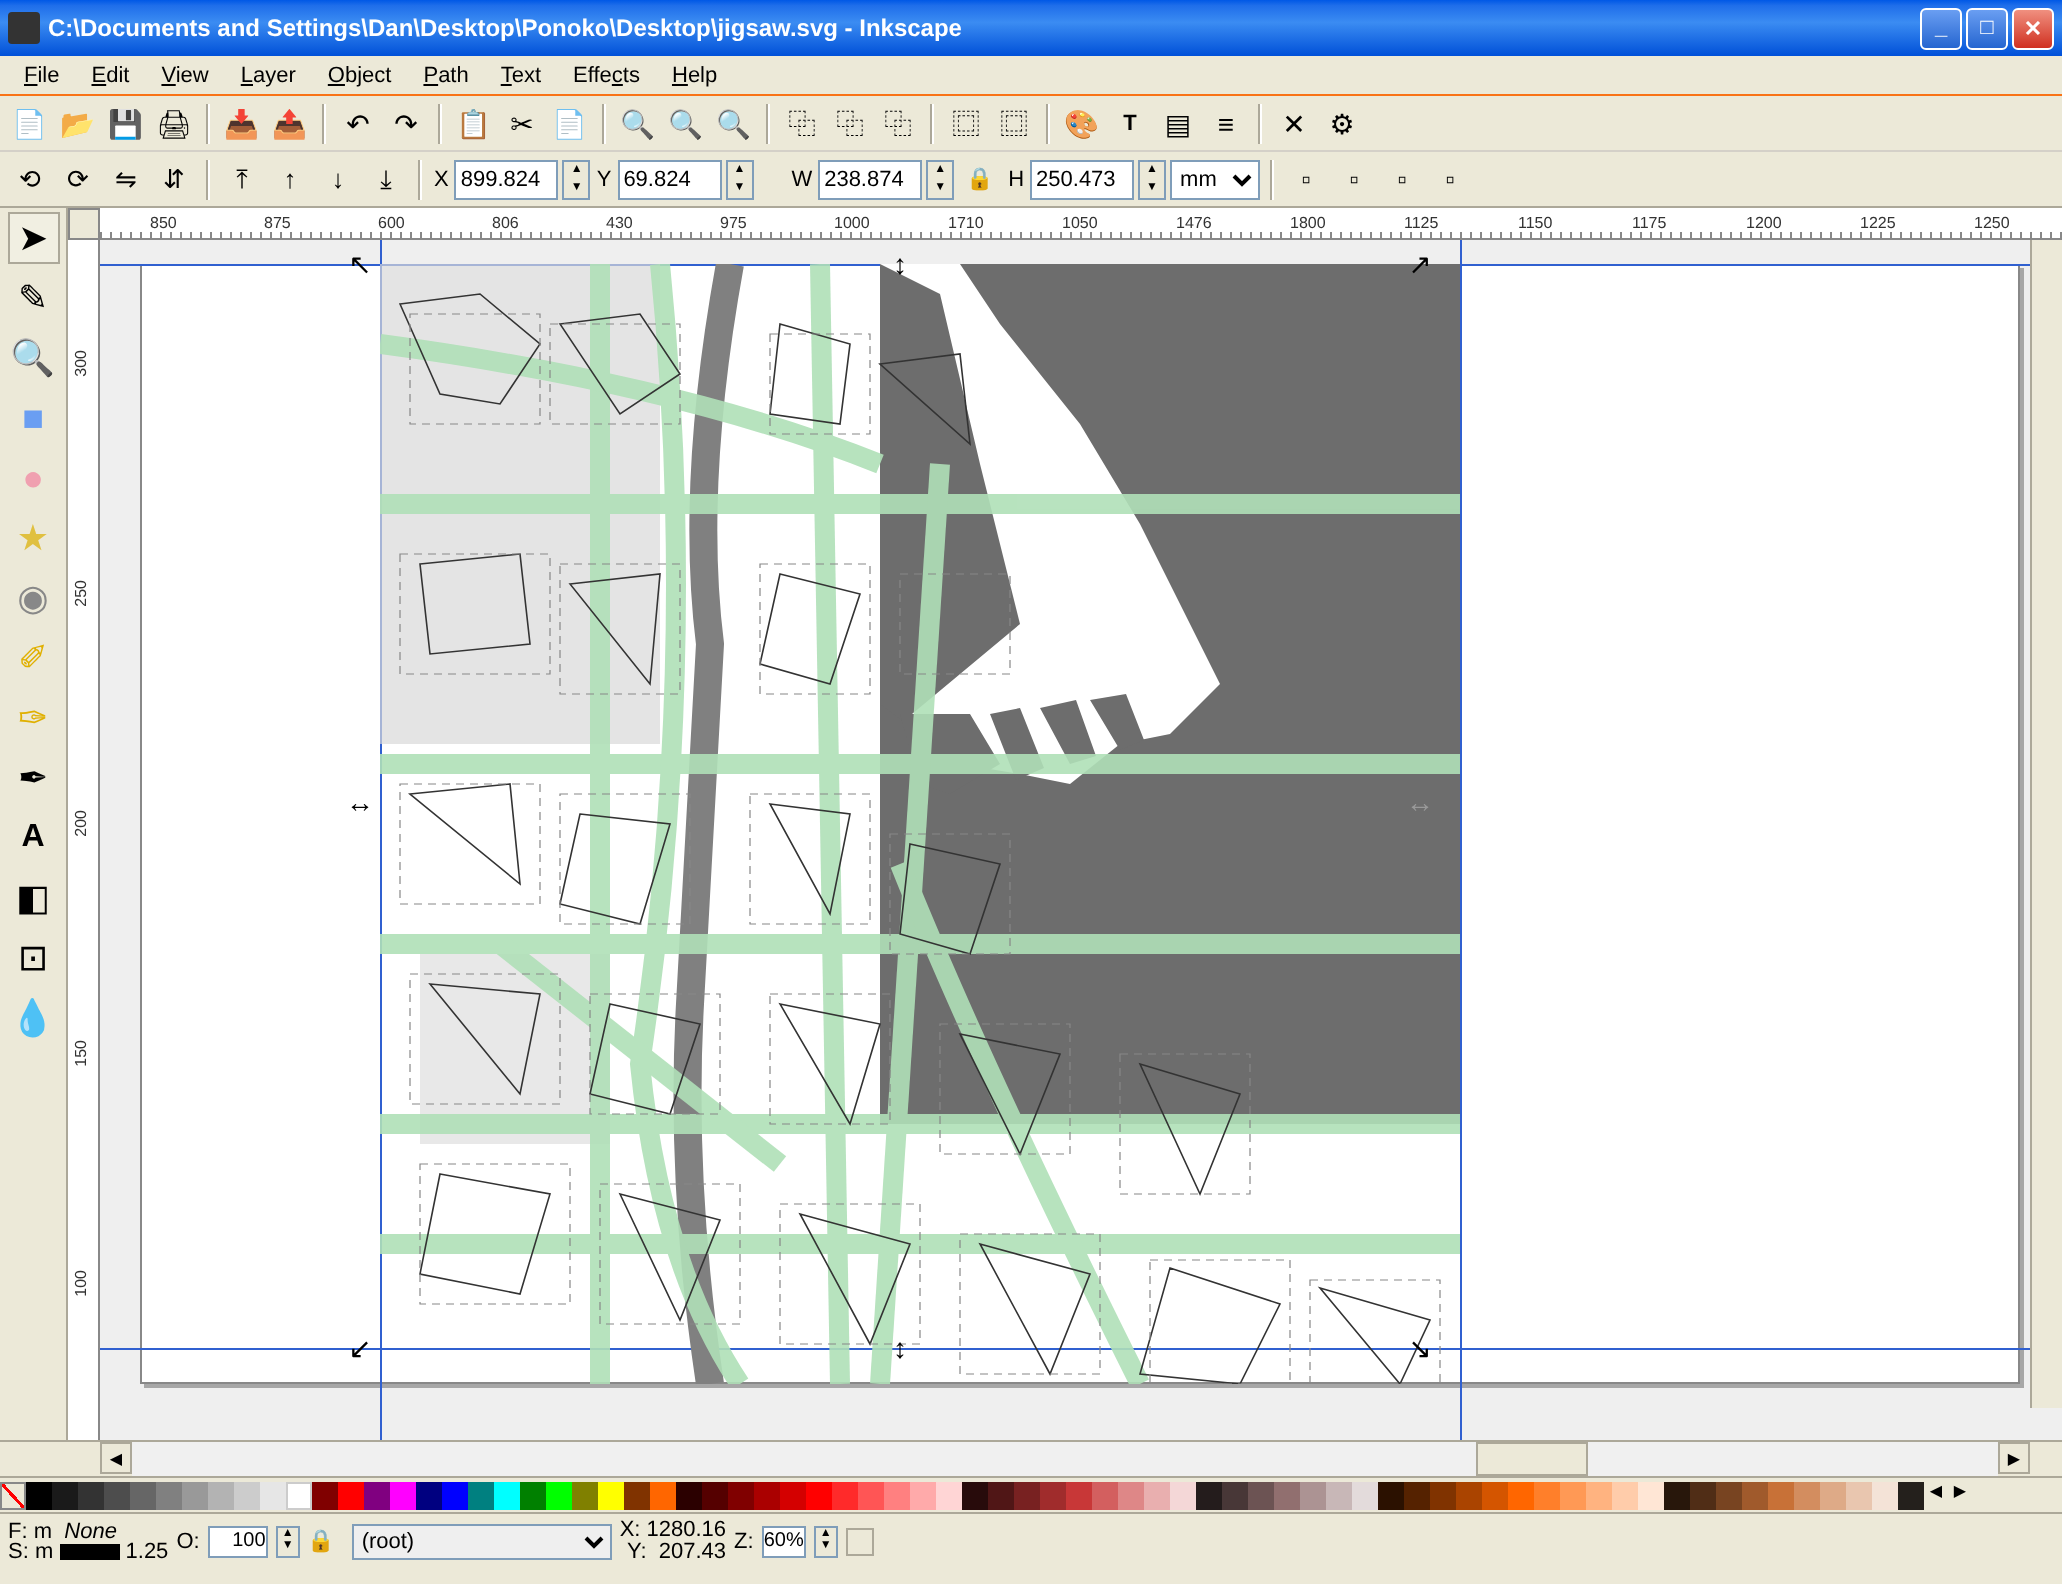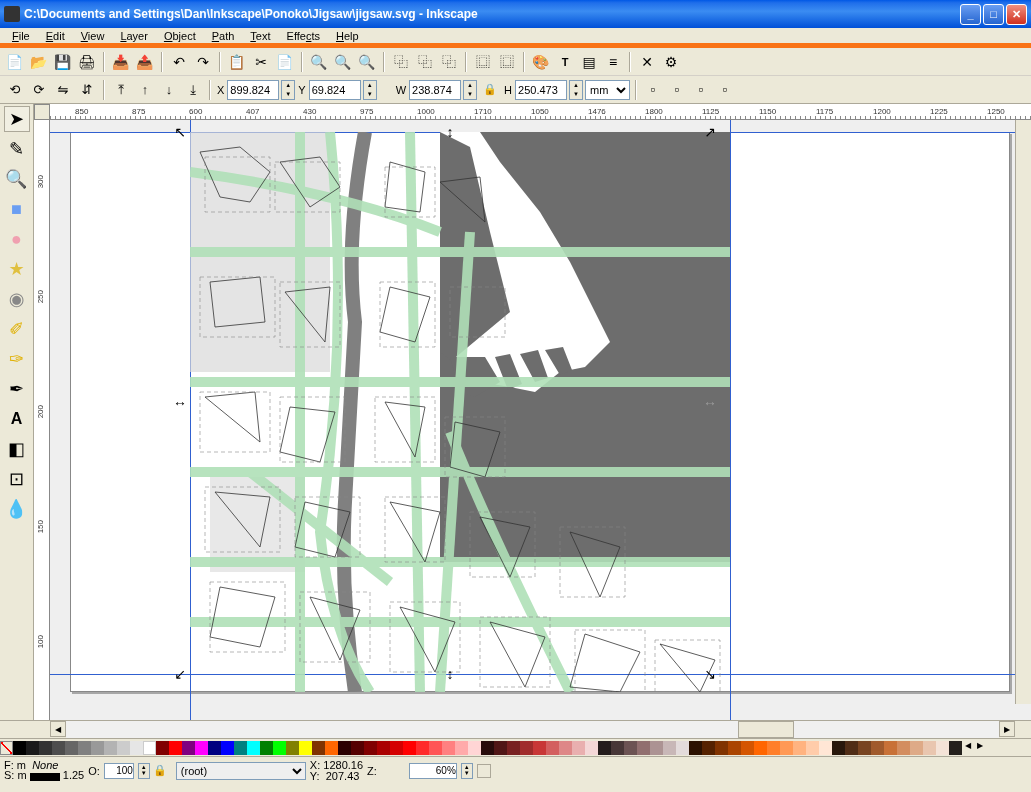--- a/index.html
+++ b/index.html
@@ -3,21 +3,21 @@
 <meta charset="utf-8">
 <style>
 * { margin: 0; padding: 0; box-sizing: border-box; font-family: Tahoma, sans-serif; font-size: 11px; }
 body { background: #ece9d8; overflow: hidden; width: 1031px; height: 792px; }
 .titlebar { height: 28px; background: linear-gradient(to bottom, #0058e6, #1f6eea 10%, #3b8cf2 40%, #0050d8); display: flex; align-items: center; padding: 0 4px; color: white; }
 .titlebar .app-icon { width: 16px; height: 16px; margin-right: 4px; background: #333; border-radius: 2px; }
 .titlebar .title { flex: 1; font-weight: bold; font-size: 12px; }
 .win-btn { width: 21px; height: 21px; margin-left: 2px; border: 1px solid #fff; border-radius: 3px; display: flex; align-items: center; justify-content: center; font-weight: bold; font-family: sans-serif; }
 .win-btn.min, .win-btn.max { background: linear-gradient(#6a9ef2, #2565d0); color: #fff; }
 .win-btn.close { background: linear-gradient(#f09080, #d03020); color: #fff; }
-.menubar { height: 20px; background: #ece9d8; display: flex; align-items: center; padding: 0 4px; border-bottom: 5px solid #f97316; }
+.menubar { height: 20px; background: #ece9d8; display: flex; align-items: center; padding: 0 4px; border-bottom: 1px solid #f97316; }
 .menubar span { padding: 2px 8px; cursor: default; }
 .menubar span u { text-decoration: underline; }
 .toolbar { height: 28px; background: #ece9d8; display: flex; align-items: center; padding: 0 4px; gap: 2px; border-bottom: 1px solid #d4d0c8; }
 .toolbar .tbtn { width: 22px; height: 22px; display: flex; align-items: center; justify-content: center; border: 1px solid transparent; font-size: 14px; }
 .toolbar .sep { width: 2px; height: 20px; border-left: 1px solid #aca899; border-right: 1px solid #fff; margin: 0 3px; }
 .toolbar2 { height: 28px; background: #ece9d8; display: flex; align-items: center; padding: 0 4px; gap: 2px; border-bottom: 1px solid #aca899; }
 .toolbar2 .tbtn { width: 22px; height: 22px; display: flex; align-items: center; justify-content: center; border: 1px solid transparent; font-size: 13px; }
 .toolbar2 .lbl { margin: 0 1px; }
 .toolbar2 input.num { width: 52px; height: 20px; border: 1px solid #7f9db9; padding: 0 2px; text-align: left; font-size: 11px; }
 .toolbar2 .spinner { width: 14px; height: 20px; display: flex; flex-direction: column; border: 1px solid #7f9db9; background: #ece9d8; }
@@ -50,28 +50,28 @@
 .sb-thumb { position: absolute; background: #ece9d8; border: 1px solid #aca899; }
 .palette { height: 18px; display: flex; align-items: center; border-top: 1px solid #aca899; background: #ece9d8; }
 .palette .swatch { width: 13px; height: 14px; }
 .palette .none-swatch { width: 13px; height: 14px; background: linear-gradient(to top right, transparent 45%, red 45%, red 55%, transparent 55%); border: 1px solid #888; }
 .palette .arrow { width: 12px; height: 14px; font-size: 8px; text-align: center; }
 .statusbar { height: 28px; background: #ece9d8; display: flex; align-items: center; padding: 0 4px; gap: 4px; border-top: 1px solid #aca899; }
 .statusbar .fillstroke { font-size: 9px; line-height: 10px; }
 .statusbar input.small { width: 30px; height: 16px; border: 1px solid #7f9db9; font-size: 10px; text-align: right; }
 .statusbar select { height: 18px; border: 1px solid #7f9db9; width: 130px; }
 .statusbar .hint { flex: 1; padding-left: 6px; }
-.statusbar .coords { font-size: 10px; line-height: 11px; }
+.statusbar .coords { font-size: 10px; line-height: 11px; text-align: right; }
 </style>
 </head>
 <body>
 
 <div class="titlebar">
   <div class="app-icon"></div>
-  <div class="title">C:\Documents and Settings\Dan\Inkscape\Ponoko\Jigsaw\jigsaw.svg - Inkscape</div>
+  <div class="title">C:\Documents and Settings\Dan\Desktop\Ponoko\Desktop\jigsaw.svg - Inkscape</div>
   <div class="win-btn min">_</div>
   <div class="win-btn max">□</div>
   <div class="win-btn close">✕</div>
 </div>
 
 <div class="menubar">
   <span><u>F</u>ile</span>
   <span><u>E</u>dit</span>
   <span><u>V</u>iew</span>
   <span><u>L</u>ayer</span>
@@ -185,21 +185,21 @@
     <div class="tool">💧</div>
   </div>
 
   <div class="canvas-area">
     <div class="ruler-corner"></div>
     <div class="ruler-h">
       <div class="tickline"></div>
       <span class="tick" style="left:25px">850</span>
       <span class="tick" style="left:82px">875</span>
       <span class="tick" style="left:139px">600</span>
-      <span class="tick" style="left:196px">407</span>
+      <span class="tick" style="left:196px">806</span>
       <span class="tick" style="left:253px">430</span>
       <span class="tick" style="left:310px">975</span>
       <span class="tick" style="left:367px">1000</span>
       <span class="tick" style="left:424px">1710</span>
       <span class="tick" style="left:481px">1050</span>
       <span class="tick" style="left:538px">1476</span>
       <span class="tick" style="left:595px">1800</span>
       <span class="tick" style="left:652px">1125</span>
       <span class="tick" style="left:709px">1150</span>
       <span class="tick" style="left:766px">1175</span>
@@ -408,19 +408,19 @@
       <div style="font-size:6px;text-align:center">▲</div>
       <div style="font-size:6px;text-align:center">▼</div>
     </div>
   <div class="tbtn" style="width:18px;font-size:11px">🔒</div>
   <select><option>(root)</option></select>
   <div class="coords">
     <div><span>X:</span> <span>1280.16</span></div>
     <div><span>Y:</span>&nbsp; <span>207.43</span></div>
   </div>
   <span>Z:</span>
-  <input class="small" style="width: 48px; margin-left: 28px;" value="60%">
+  <input class="small" style="width: 22px;" value="60%">
   <div class="spinner" style="height:16px;width:12px;display:flex;flex-direction:column;border:1px solid #7f9db9">
       <div style="font-size:6px;text-align:center">▲</div>
       <div style="font-size:6px;text-align:center">▼</div>
     </div>
   <div style="width:14px;height:14px;background:#ece9d8;border:1px solid #aca899"></div>
 </div>
 
 </body></html>

